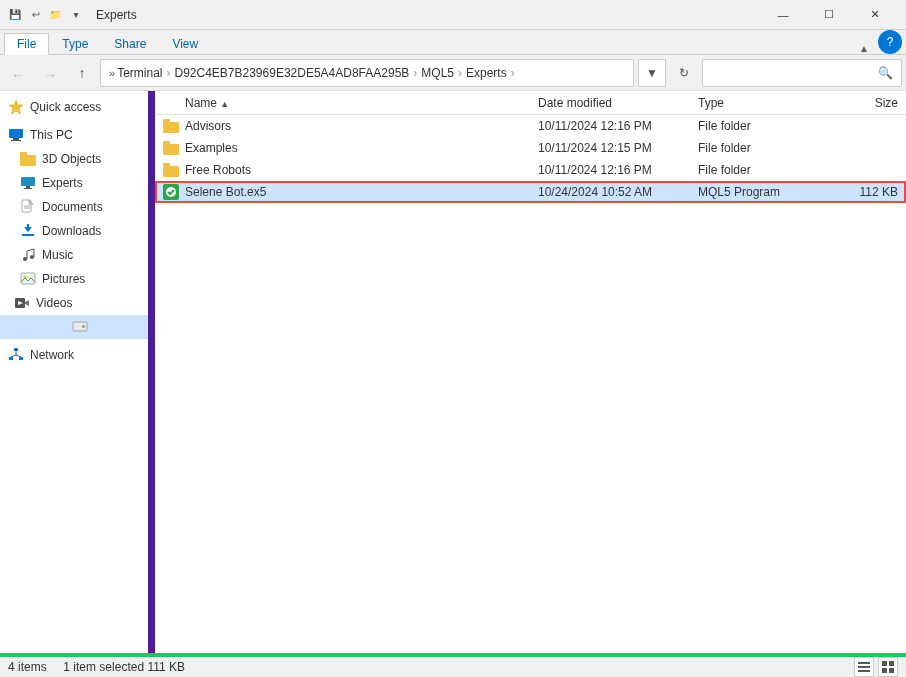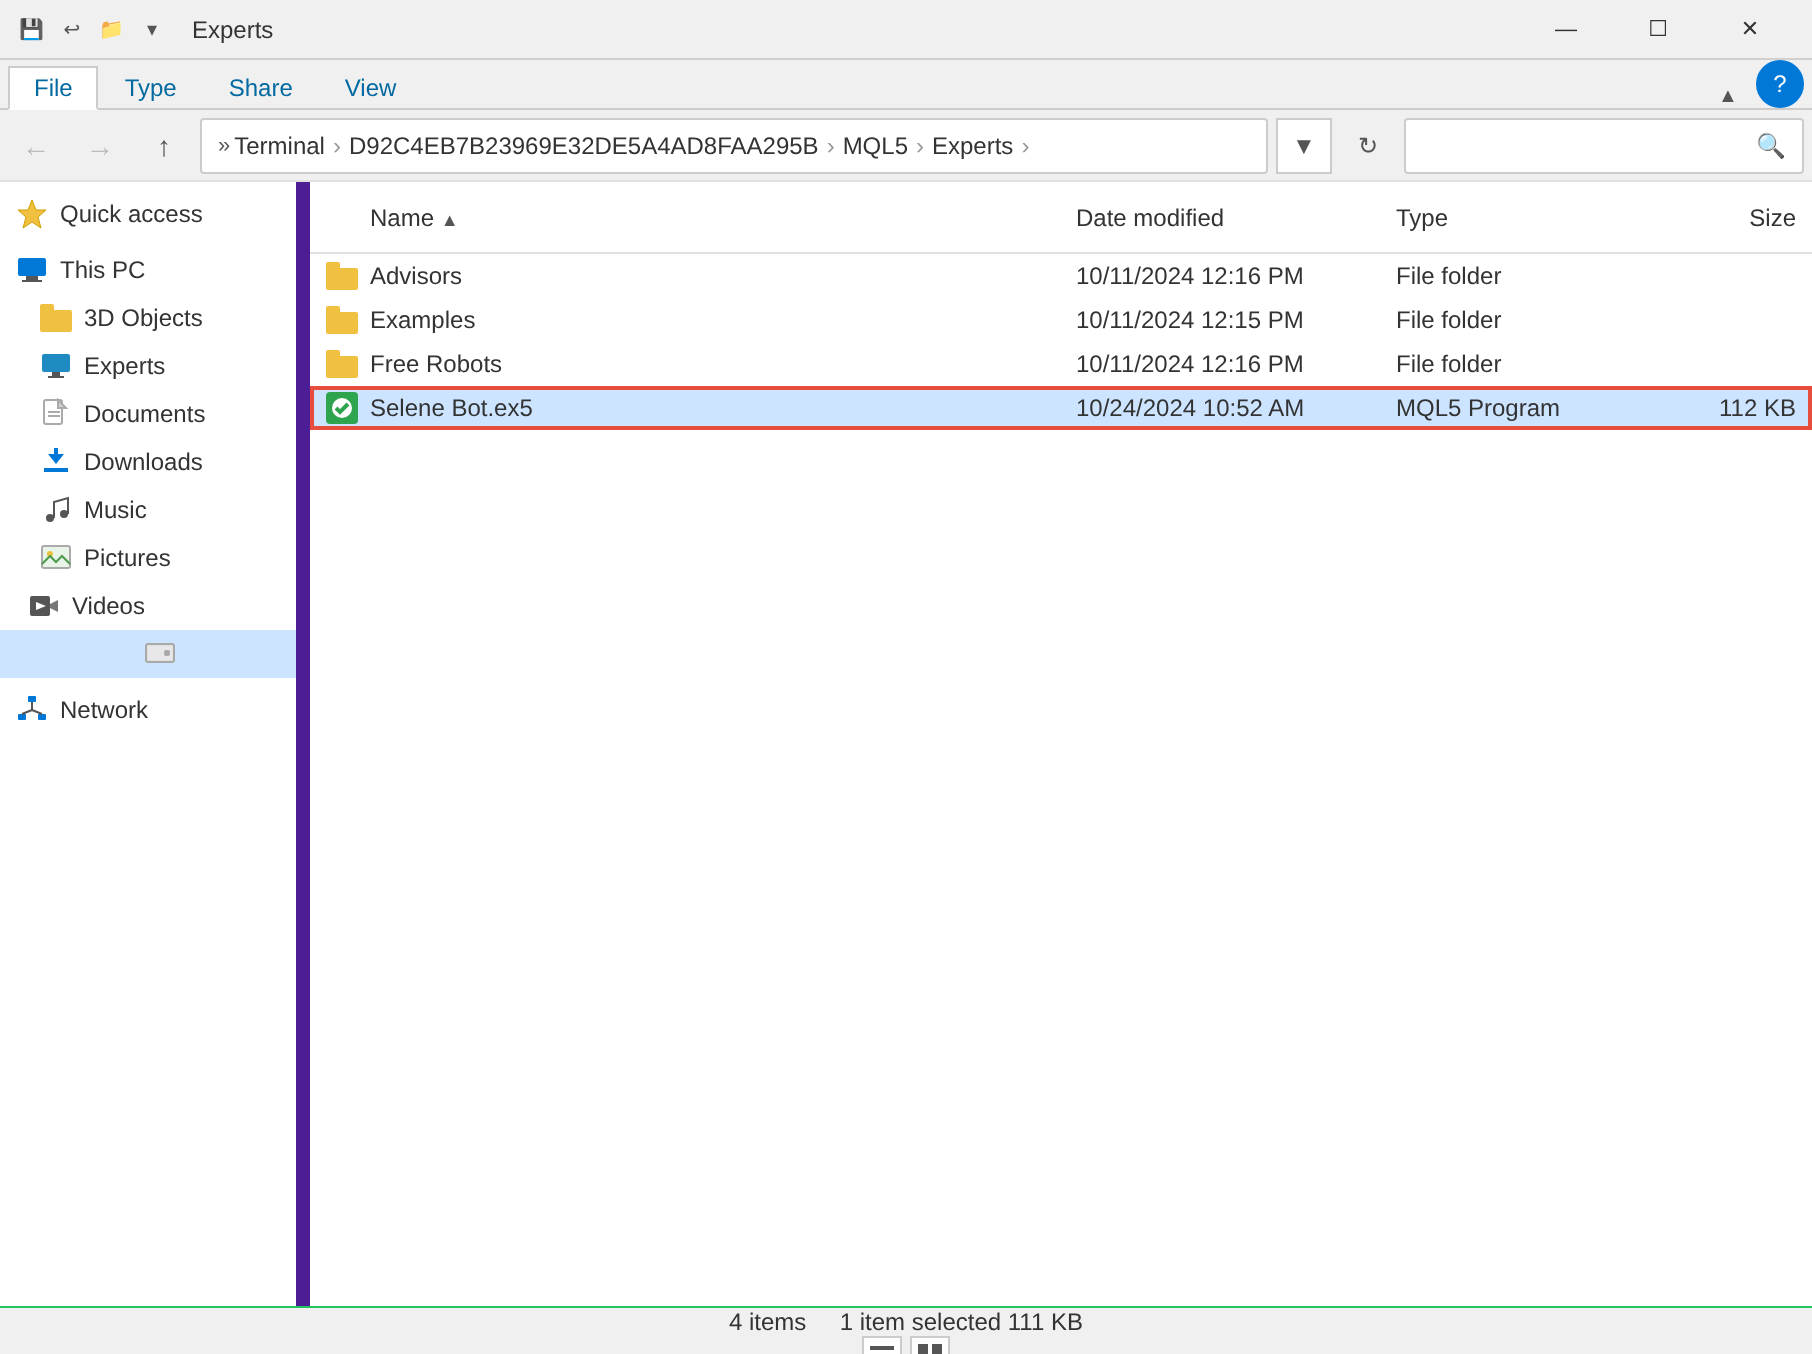--- a/index.html
+++ b/index.html
@@ -37,38 +37,38 @@
     
     .sidebar { width: 155px; background: white; border-right: 7px solid #4c1d95; overflow-y: auto; padding: 4px 0; flex-shrink: 0; }
     .sidebar-section { margin-bottom: 4px; }
     .sidebar-item { display: flex; align-items: center; padding: 3px 8px; cursor: pointer; border-radius: 0; gap: 6px; height: 24px; }
     .sidebar-item.selected { background: #cce4ff; }
     .sidebar-item .icon { width: 16px; height: 16px; flex-shrink: 0; display: flex; align-items: center; justify-content: center; }
     .sidebar-item .label { font-size: 12px; color: #333; white-space: nowrap; overflow: hidden; text-overflow: ellipsis; }
 
     
     .file-area { flex: 1; background: white; overflow: auto; padding: 0; }
-    .file-header { display: flex; align-items: center; height: 36px; border-bottom: 1px solid #e0e0e0; padding: 0 8px; }
+    .file-header { display: flex; align-items: center; height: 24px; border-bottom: 1px solid #e0e0e0; padding: 0 8px; }
     .col-header { font-size: 12px; color: #333; cursor: pointer; user-select: none; }
     .col-name { flex: 1; min-width: 200px; }
     .col-date { width: 160px; }
     .col-type { width: 120px; }
     .col-size { width: 80px; text-align: right; }
     .col-sort-arrow { font-size: 9px; color: #555; }
 
     .file-row { display: flex; align-items: center; height: 22px; padding: 0 8px; cursor: pointer; }
     .file-row.selected { background: #cce4ff; outline: 2px solid #e74c3c; outline-offset: -2px; }
     .file-row .file-icon { width: 16px; height: 16px; margin-right: 6px; display: flex; align-items: center; justify-content: center; flex-shrink: 0; }
     .file-row .file-name { flex: 1; font-size: 12px; color: #333; }
     .file-row .file-date { width: 160px; font-size: 12px; color: #333; }
     .file-row .file-type { width: 120px; font-size: 12px; color: #333; }
     .file-row .file-size { width: 80px; font-size: 12px; color: #333; text-align: right; }
 
     
-    .status-bar { height: 24px; background: #f0f0f0; border-top: 1px solid #22c55e; display: flex; align-items: center; padding: 0 8px; justify-content: space-between; font-size: 12px; color: #333; flex-direction: column; }
+    .status-bar { height: 24px; background: #f0f0f0; border-top: 4px solid #22c55e; display: flex; align-items: center; padding: 0 8px; justify-content: space-between; font-size: 12px; color: #333; }
     .status-right { display: flex; gap: 4px; }
     .view-btn { width: 20px; height: 20px; display: flex; align-items: center; justify-content: center; cursor: pointer; border: 1px solid #ccc; background: white; }
 
     
     .folder-icon { width: 16px; height: 14px; position: relative; }
     .folder-icon::before { content: ''; position: absolute; top: 3px; left: 0; width: 16px; height: 11px; background: #f0c040; border-radius: 1px; }
     .folder-icon::after { content: ''; position: absolute; top: 0; left: 0; width: 7px; height: 4px; background: #f0c040; border-radius: 1px 1px 0 0; }
 
     
     .mql5-icon { width: 16px; height: 16px; background: #2ea44f; border-radius: 2px; display: flex; align-items: center; justify-content: center; color: white; font-size: 9px; font-weight: bold; }

